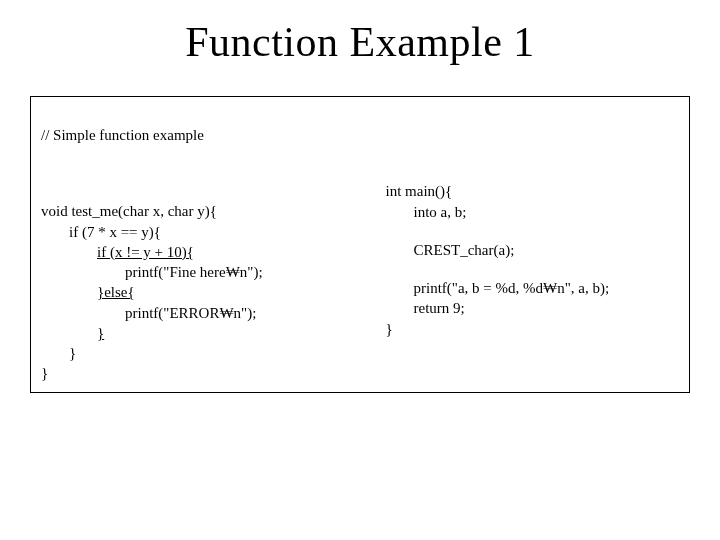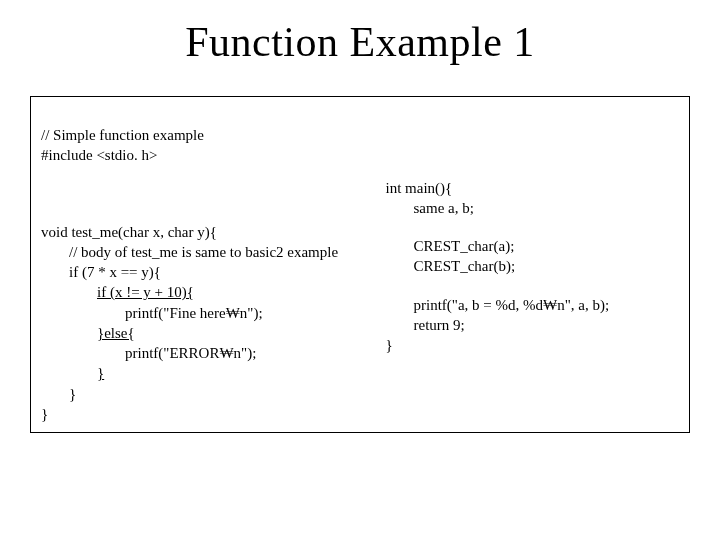--- a/index.html
+++ b/index.html
@@ -42,59 +42,57 @@
   .columns {
     display: flex;
     width: 100%;
   }
   .col-left {
     flex: 0 0 54%;
     margin-top: 44px;
   }
   .col-right {
     flex: 0 0 46%;
+    margin-top: 24px;
   }
   .line { white-space: pre; }
   .i1 { padding-left: 28px; }
   .i2 { padding-left: 56px; text-decoration: underline; }
   .i3 { padding-left: 84px; }
   .spacer { height: 18px; }
 </style>
 </head>
 <body>
 
 <div class="slide">
   <h1 class="title">Function Example 1</h1>
 
   <div class="code-box">
 
     <div class="header-block">
       <div class="line">// Simple function example</div>
-      <div class="line">#include &lt;stdio. h&gt;</div>
     </div>
 
     <div class="columns">
       <div class="col-left">
         <div class="line">void test_me(char x, char y){</div>
-        <div class="line i1">// body of test_me is same to basic2 example</div>
         <div class="line i1">if (7 * x == y){</div>
         <div class="line i2">if (x != y + 10){</div>
         <div class="line i3">printf("Fine here₩n");</div>
         <div class="line i2">}else{</div>
         <div class="line i3">printf("ERROR₩n");</div>
         <div class="line i2">}</div>
         <div class="line i1">}</div>
         <div class="line">}</div>
       </div>
       <div class="col-right">
         <div class="line">int main(){</div>
-        <div class="line i1">same a, b;</div>
+        <div class="line i1">into a, b;</div>
         <div class="spacer"></div>
         <div class="line i1">CREST_char(a);</div>
-        <div class="line i1">CREST_char(b);</div>
         <div class="spacer"></div>
         <div class="line i1">printf("a, b = %d, %d₩n", a, b);</div>
         <div class="line i1">return 9;</div>
         <div class="line">}</div>
       </div>
     </div>
 
   </div>
 </div>
 

